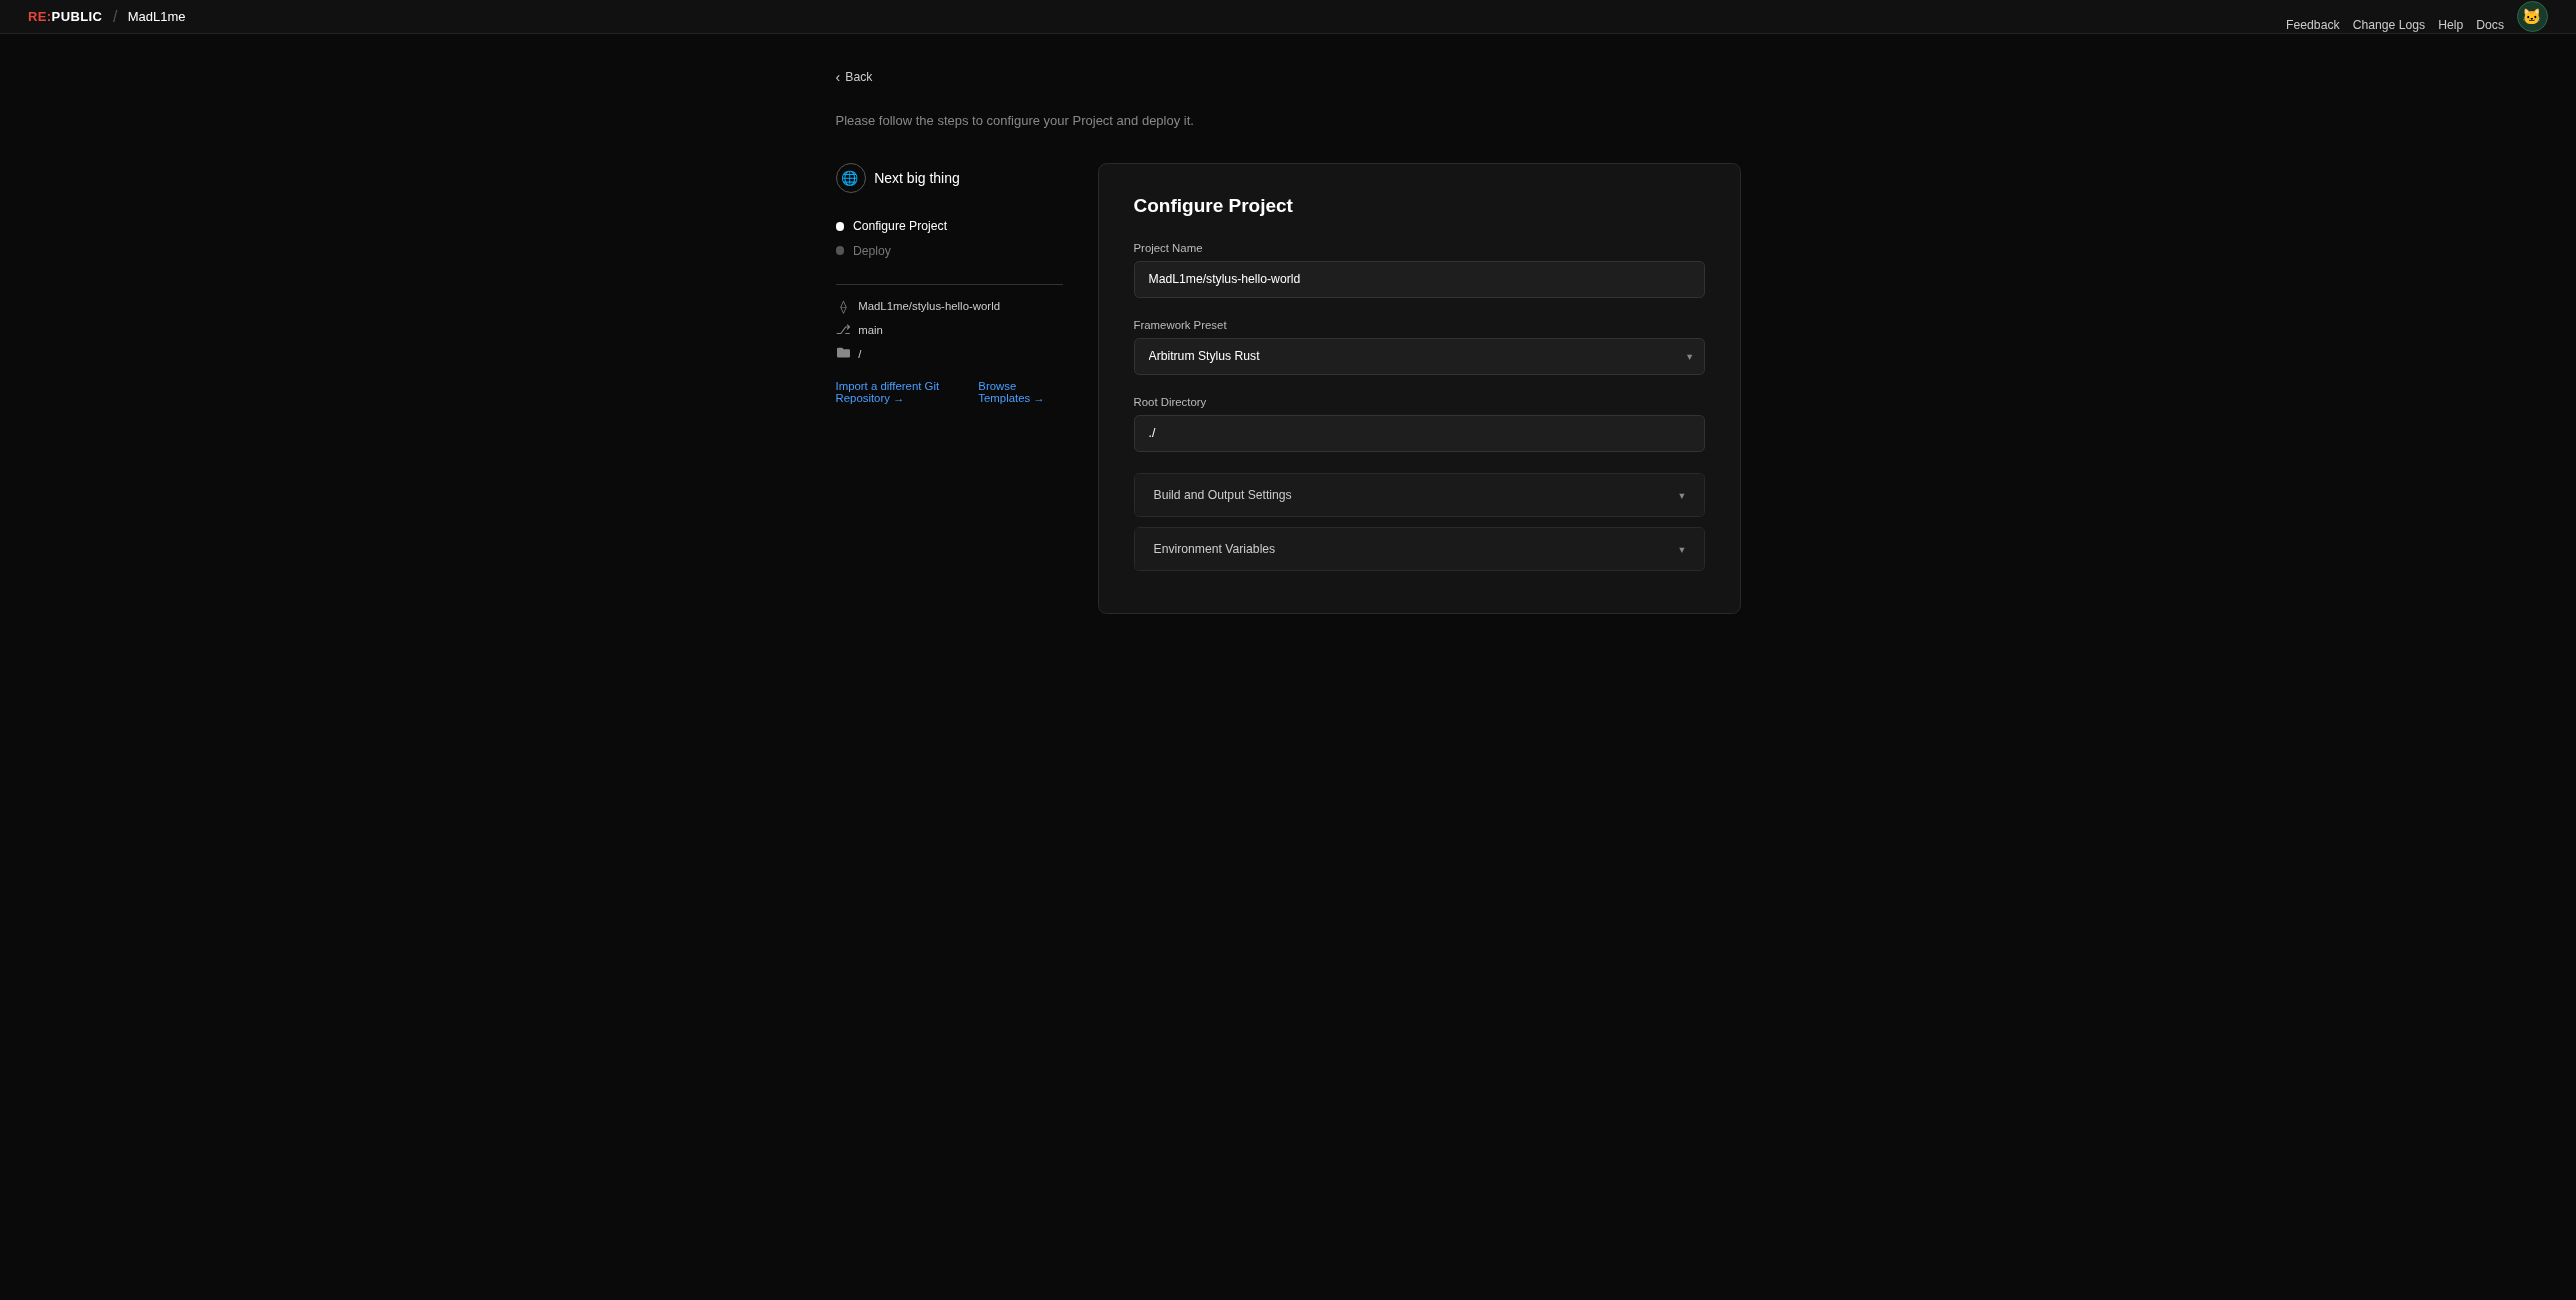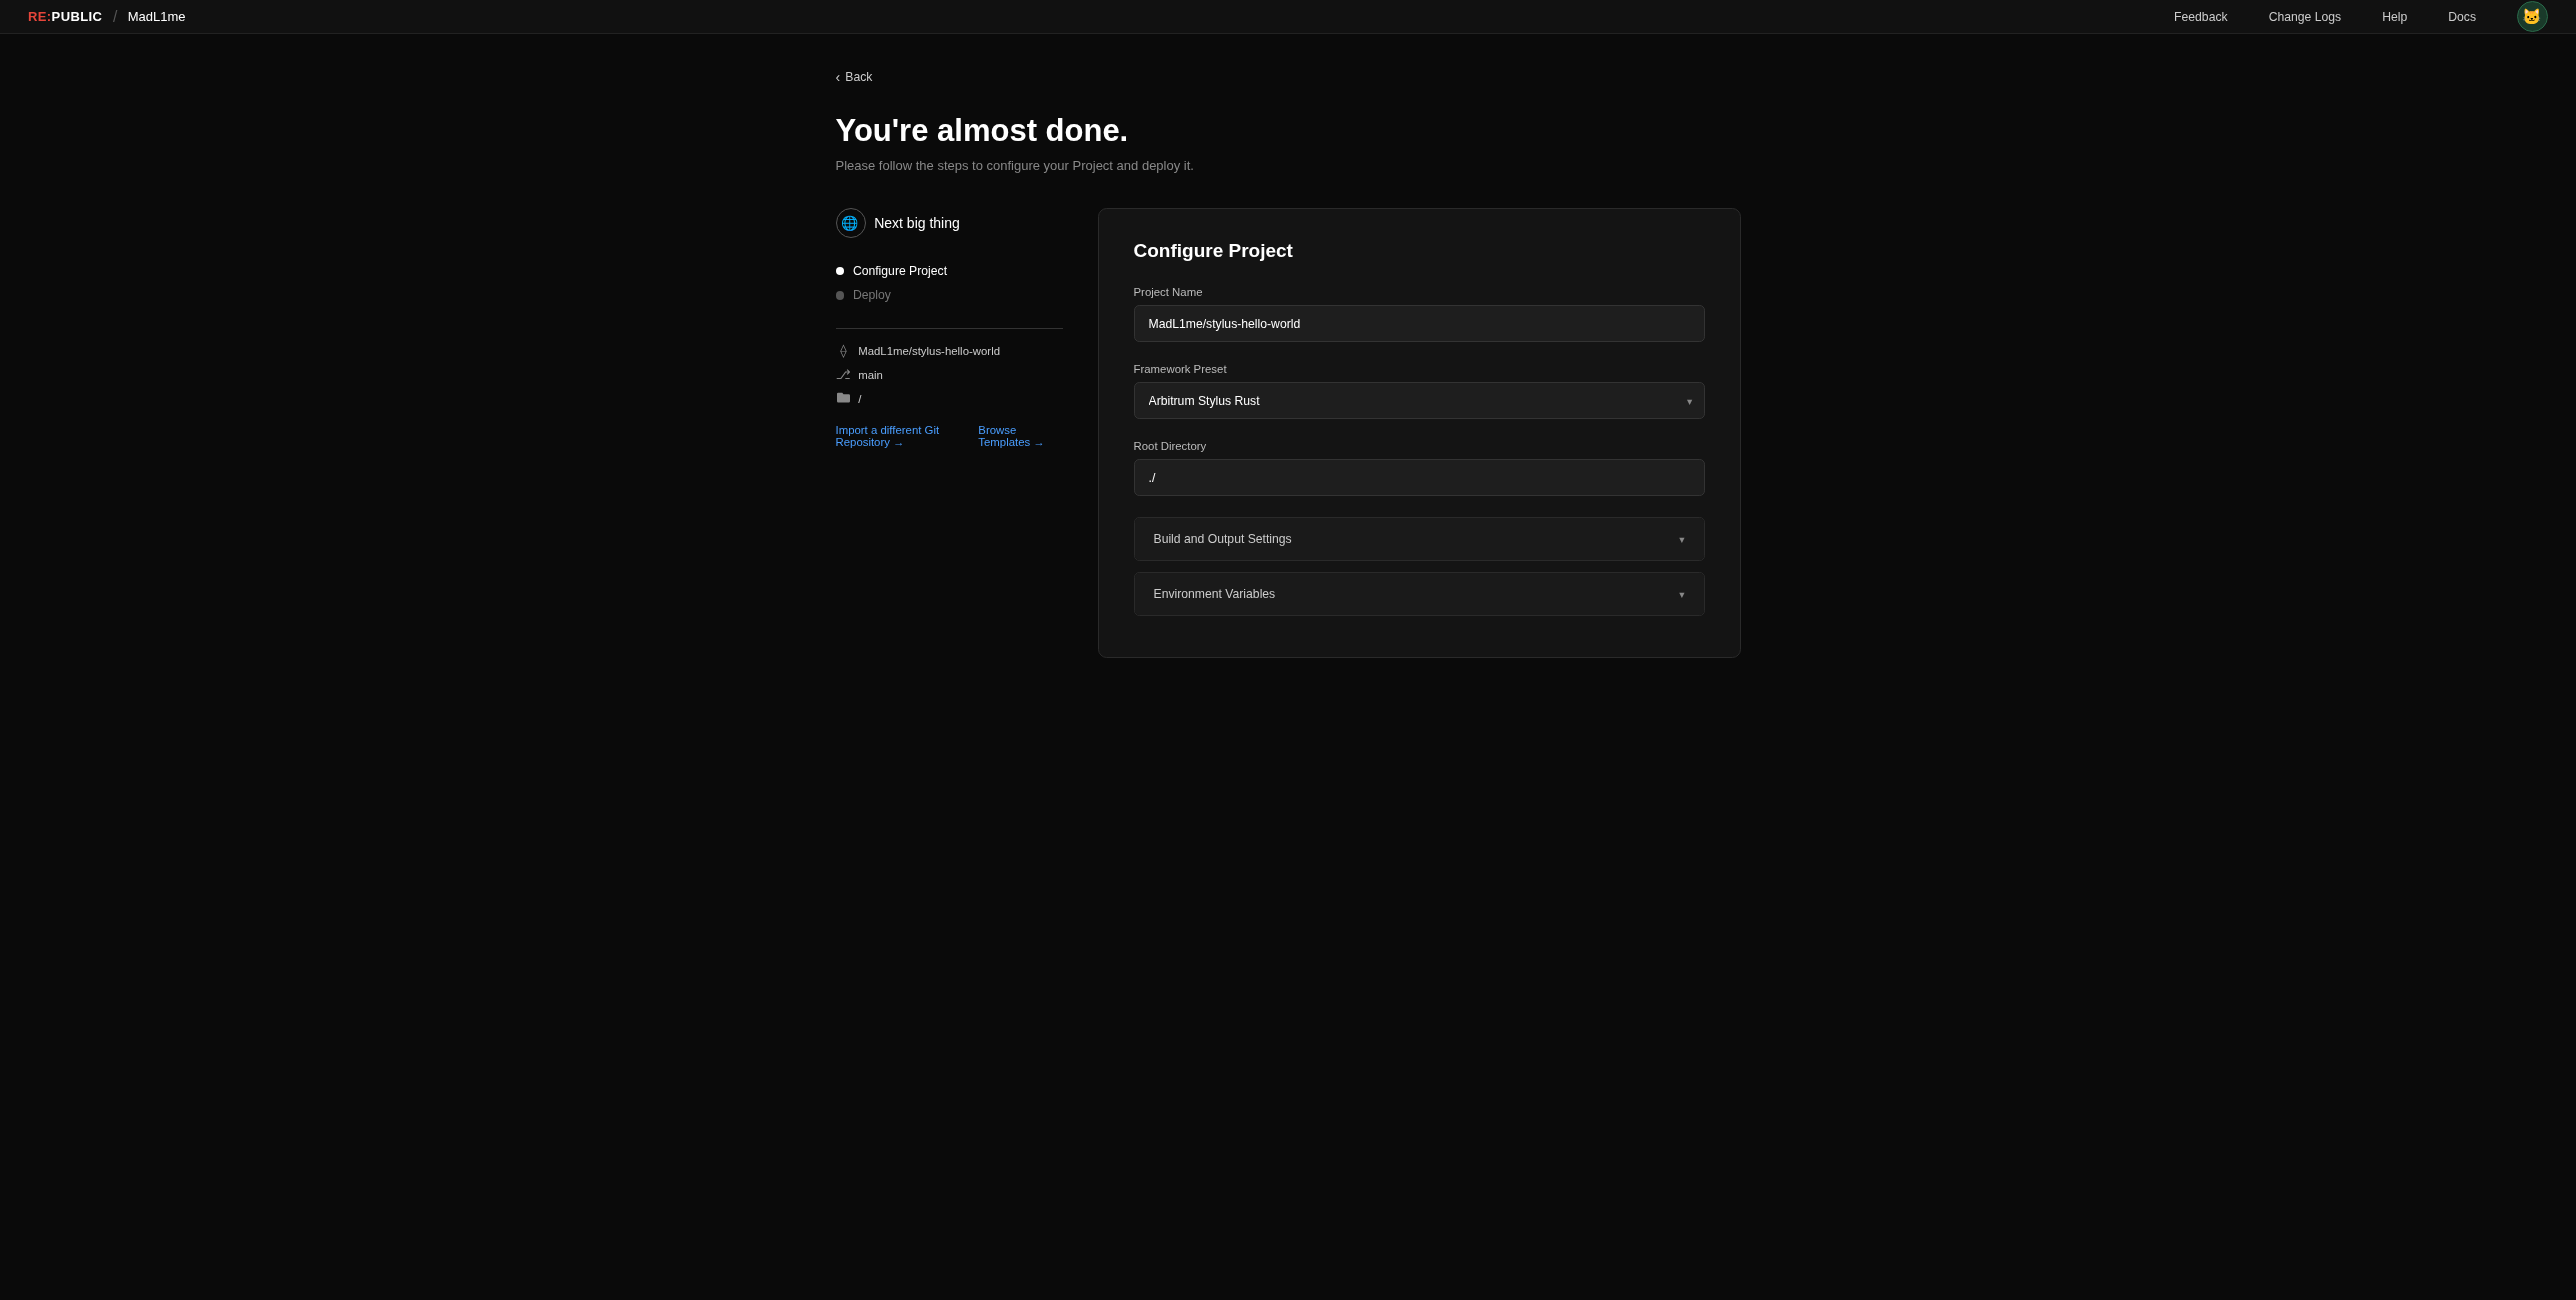--- a/index.html
+++ b/index.html
@@ -37,22 +37,22 @@
       font-size: 15.7px;
       font-weight: 300;
       margin: 0 3.5px;
     }
     .nav-app-name {
       color: #fff;
       font-size: 13px;
     }
     .navbar-right {
       display: flex;
-      align-items: center;
-      gap: 41px;
+      align-items: flex-end;
+      gap: 13px;
     }
     .navbar-right a, .navbar-link {
       color: #ccc;
       font-size: 12.2px;
       text-decoration: none;
       cursor: pointer;
     }
     .avatar {
       width: 31px;
       height: 31px;
@@ -311,21 +311,20 @@
   </div>
 </nav>
 
 <div class="page-content">
 
   <a class="back-btn">
     <span class="back-arrow">‹</span>
     <span>Back</span>
   </a>
 
-  <h1 class="page-heading">You're almost done.</h1>
   <p class="page-subtitle">Please follow the steps to configure your Project and deploy it.</p>
 
   <div class="main-layout">
 
     <aside class="sidebar">
       <div class="sidebar-project">
         <div class="globe-icon">🌐</div>
         <span class="sidebar-project-name">Next big thing</span>
       </div>
 

